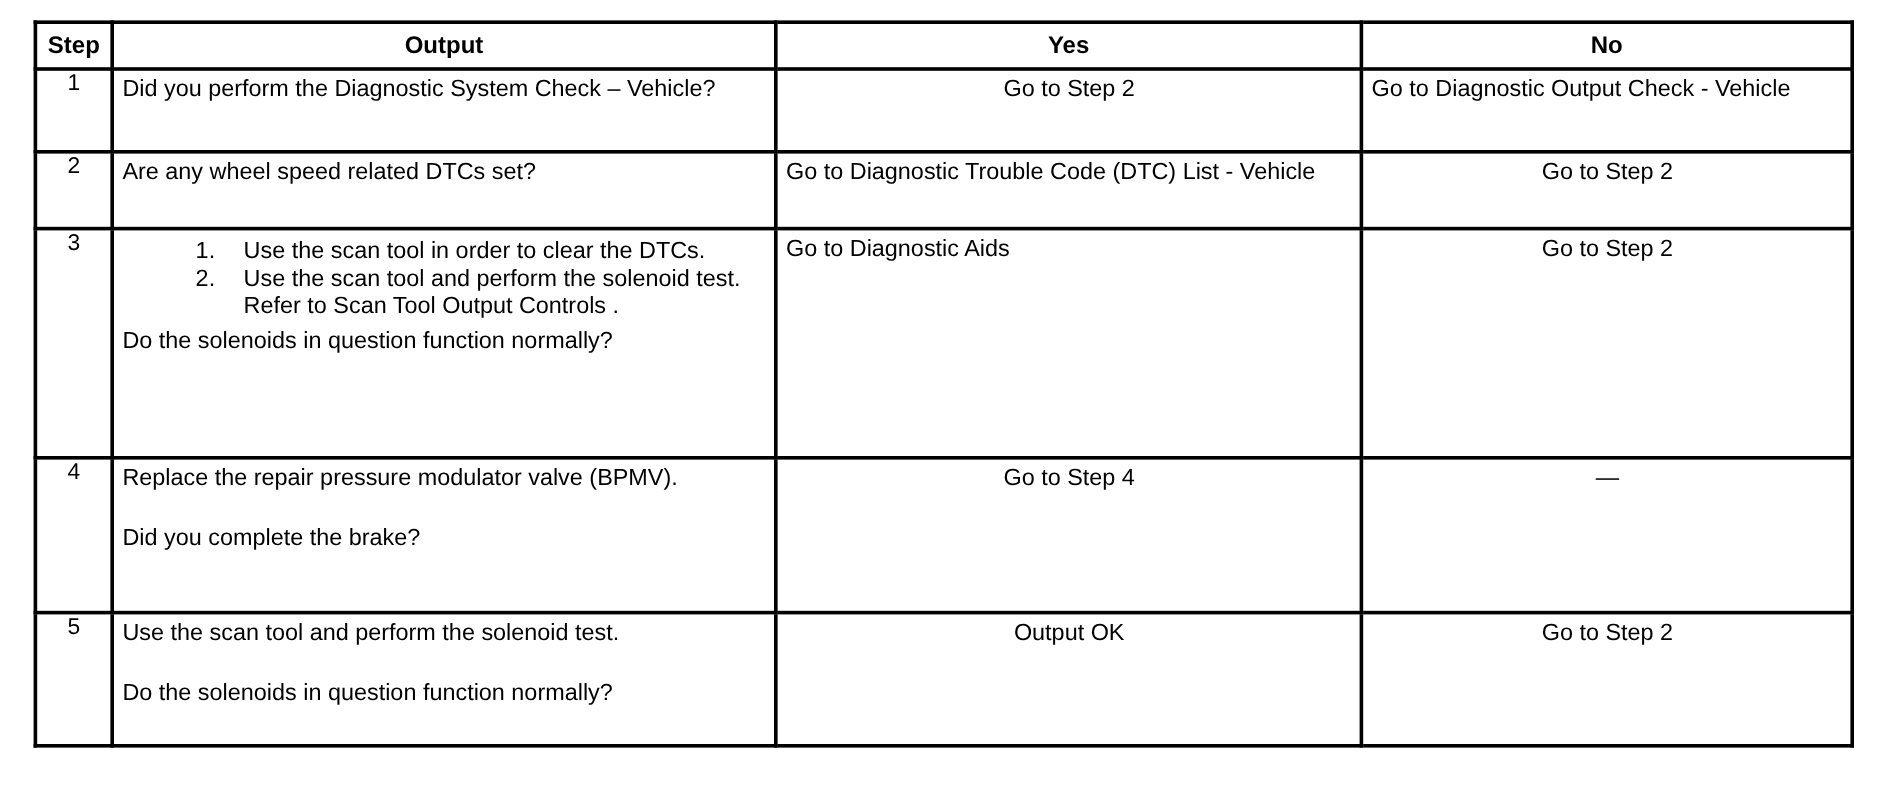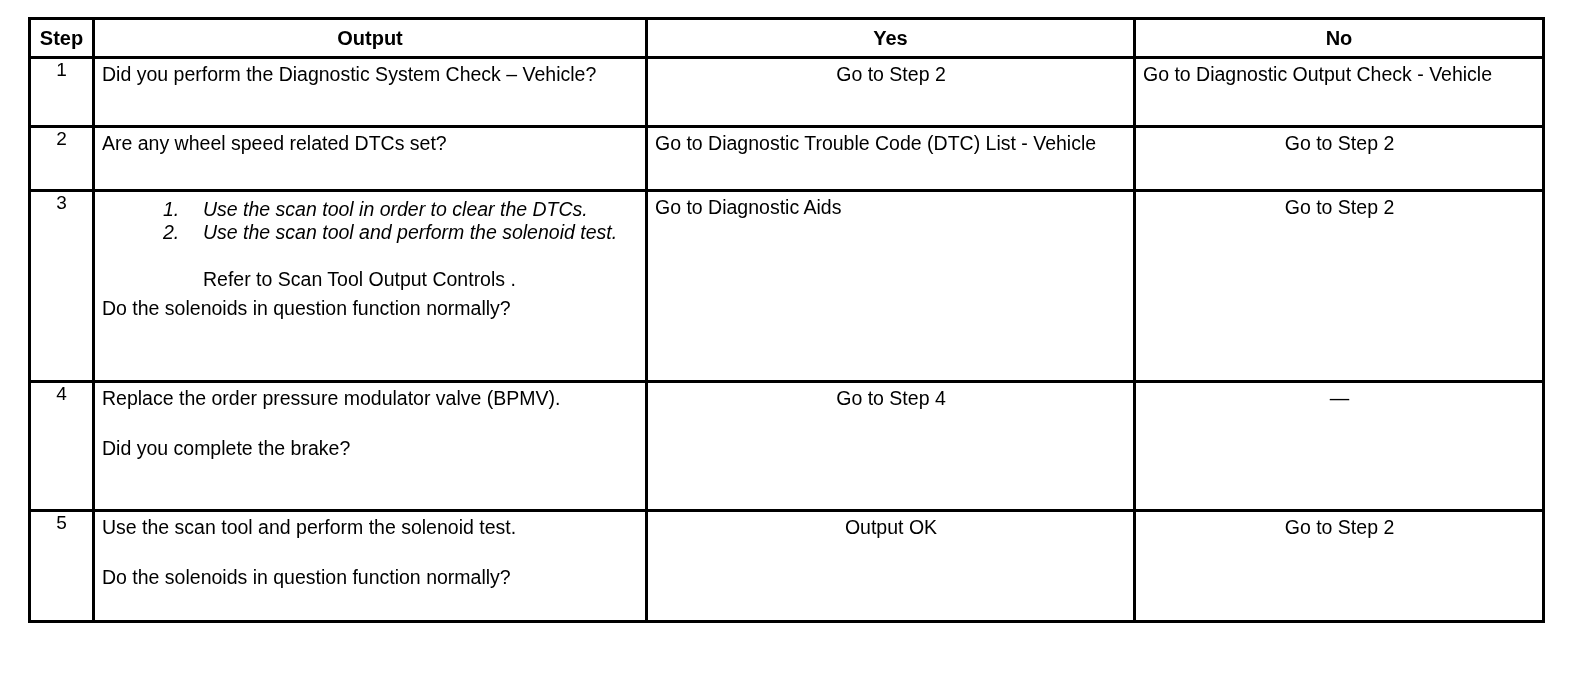--- a/index.html
+++ b/index.html
@@ -79,21 +79,20 @@
   tr.r3 td { height: 188px; }
   tr.r4 td { height: 126px; }
   tr.r5 td { height: 108px; }
 
   
   ol.steplist {
     margin: 6px 16px 0 0;
     padding: 0 0 0 0;
     list-style: none;
     counter-reset: li;
-    font-style: italic;
   }
   ol.steplist > li {
     position: relative;
     margin: 0 0 0 0;
     padding: 0 4px 0 108px;
     font-size: 19.5px;
     line-height: 1.18;
     counter-increment: li;
   }
   ol.steplist > li::before {
@@ -101,21 +100,20 @@
     position: absolute;
     left: 68px;
     top: 0;
     width: 24px;
     text-align: left;
   }
   .sub-note {
     padding: 0 4px 0 108px;
     font-size: 19.5px;
     line-height: 1.18;
-    margin-top: 24px;
   }
   .tail-q {
     padding: 6px 6px 3px 7px;
     font-size: 19.5px;
     line-height: 1.17;
   }
   .spacer-line { display: block; height: 1.17em; }
 </style>
 </head>
 <body>
@@ -179,21 +177,21 @@
           <span class="txt left">Go to Diagnostic Aids</span>
         </td>
         <td class="vb">
           <span class="txt center">Go to Step 2</span>
         </td>
       </tr>
 
       <tr class="r4">
         <td class="stepcell vm">4</td>
         <td class="vt">
-          <span class="txt left">Replace the order pressure modulator valve (BPMV).</span>
+          <span class="txt left">Replace the repair pressure modulator valve (BPMV).</span>
           <span class="spacer-line"></span>
           <span class="txt left">Did you complete the brake?</span>
         </td>
         <td class="vb">
           <span class="txt center">Go to Step 4</span>
         </td>
         <td class="vb">
           <span class="txt center">—</span>
         </td>
       </tr>

